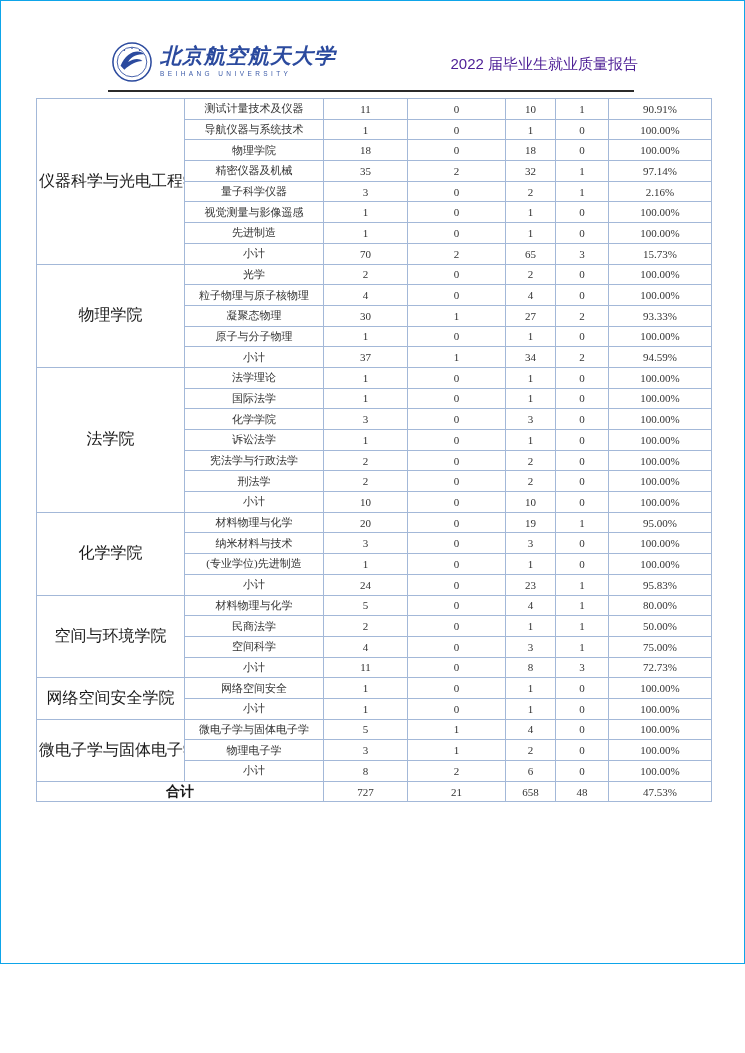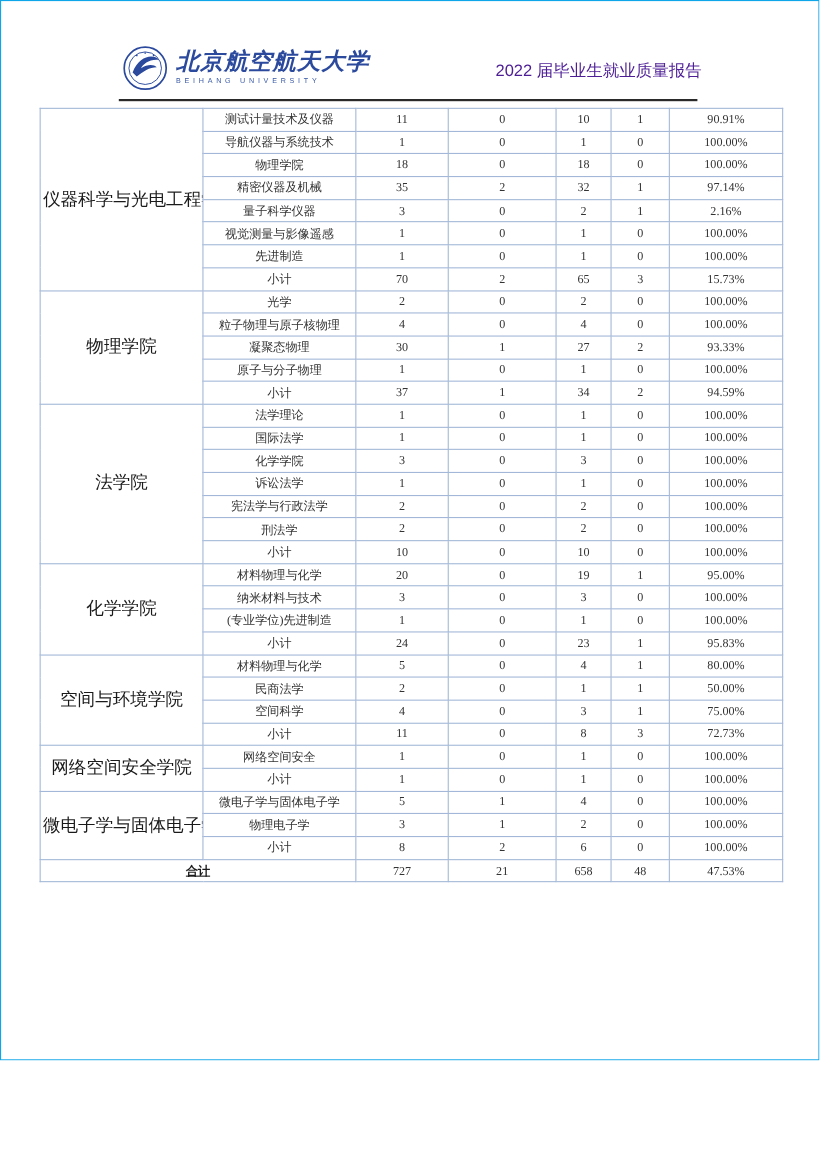--- a/index.html
+++ b/index.html
@@ -81,23 +81,22 @@
     overflow: hidden;
     white-space: nowrap;
   }
   .report-table td.college-cell {
     font-weight: normal;
     font-size: 16px;
     color: #1a1a1a;
   }
   .report-table td.total-label {
     font-weight: bold;
-    font-size: 11px;
+    font-size: 14px;
     color: #1a1a1a;
-    text-decoration: underline;
   }
 </style>
 </head>
 <body>
 
 <div class="page">
 
   <div class="logo-block">
     <svg class="logo-emblem" viewBox="0 0 44 44" xmlns="http://www.w3.org/2000/svg">
       <circle cx="22" cy="22" r="20" fill="none" stroke="#2b4a9e" stroke-width="1.6"></circle>

